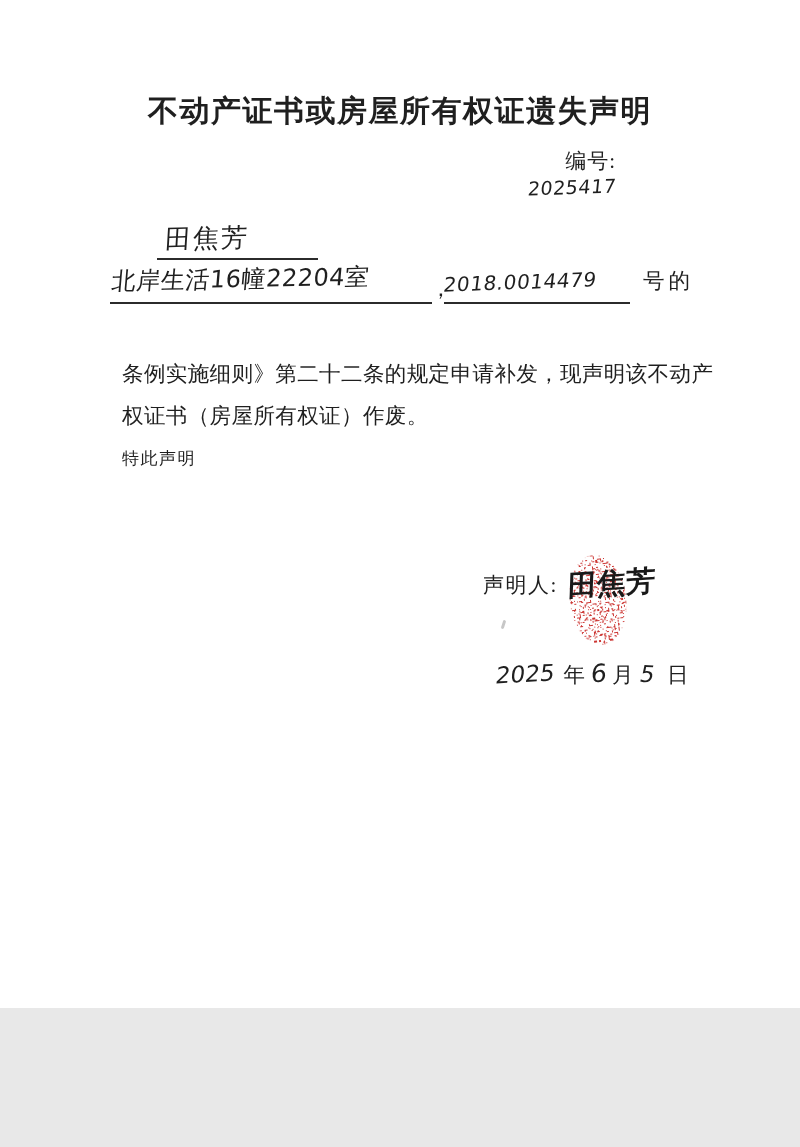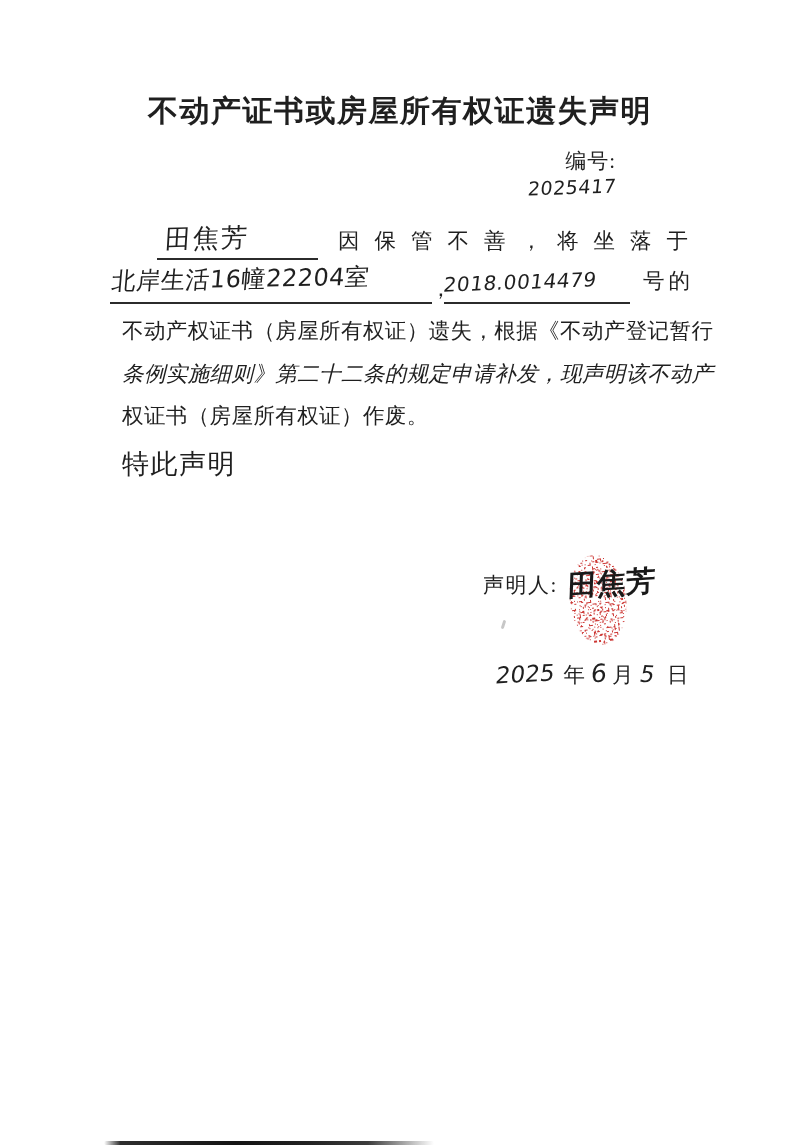--- a/index.html
+++ b/index.html
@@ -1,18 +1,18 @@
 <!DOCTYPE html>
 <html><head>
 <meta charset="utf-8">
 <style>
   html,body{margin:0;padding:0;background:#e8e8e8;}
   .page{
     position:relative;
-    width:800px;height:1147px;
+    width:800px;height:1008px;
     margin:0 auto;
     background:#ffffff;
     overflow:hidden;
     font-family:"Liberation Serif", serif;
     color:#1f1f1f;
   }
   .abs{position:absolute;line-height:1.25;white-space:nowrap;}
   .title{
     top:92px;left:0;width:800px;
     text-align:center;
@@ -33,22 +33,22 @@
   .name-slot{top:222px;left:157px;width:161px;height:36px;}
   .name-text{font-size:26px;margin-left:8px;letter-spacing:2px;}
   .line1-rest{top:228px;left:338px;font-size:21.5px;letter-spacing:15px;}
   .addr-slot{top:264px;left:110px;width:322px;height:38px;}
   .addr-text{font-size:24px;margin-left:2px;letter-spacing:0.5px;transform:skewX(-6deg) rotate(-1deg);}
   .sep{top:276px;left:430px;font-size:21.5px;}
   .cert-slot{top:270px;left:444px;width:186px;height:32px;}
   .cert-text{font-size:20px;letter-spacing:0.5px;transform:skewX(-9deg) rotate(-2deg);}
   .suffix{top:268px;left:643px;font-size:21.5px;letter-spacing:4px;}
   .bodyline{left:122px;font-size:21.5px;letter-spacing:0.4px;}
-  .l3{top:318px;} .l4{top:361px;font-style:italic;} .l5{top:404px;font-family:Liberation Mono, monospace;}
-  .closing{top:448px;left:122px;font-size:27px;letter-spacing:1.5px;}
+  .l3{top:318px;} .l4{top:361px;} .l5{top:404px;font-family:Liberation Mono, monospace;}
+  .closing{top:448px;left:122px;font-size:17px;letter-spacing:1.5px;}
   .sig-label{top:572px;left:483px;font-size:21px;letter-spacing:1.5px;}
   .fingerprint{top:551px;left:565px;width:68px;height:100px;}
   .signature{
     top:565px;left:568px;
     font-size:29px;font-weight:600;color:#191919;
     transform:skewX(-6deg) rotate(-4deg);
     letter-spacing:0px;
   }
   .speck{
     top:620px;left:502px;width:3px;height:9px;
@@ -77,32 +77,30 @@
   <div class="abs title">不动产证书或房屋所有权证遗失声明</div>
 
   <div class="abs docno">
     <span class="docno-label">编号:</span>
     <span class="hw docno-value">2025417</span>
   </div>
 
   <div class="abs name-slot uline">
     <span class="hw name-text">田焦芳</span>
   </div>
-  <div class="abs line1-rest">因保管不善，将坐落于</div>
 
   <div class="abs addr-slot uline">
     <span class="hw addr-text">北岸生活16幢22204室</span>
   </div>
   <div class="abs sep">，</div>
   <div class="abs cert-slot uline">
     <span class="hw cert-text">2018.0014479</span>
   </div>
   <div class="abs suffix">号的</div>
 
-  <div class="abs bodyline l3">不动产权证书（房屋所有权证）遗失，根据《不动产登记暂行</div>
   <div class="abs bodyline l4">条例实施细则》第二十二条的规定申请补发，现声明该不动产</div>
   <div class="abs bodyline l5">权证书（房屋所有权证）作废。</div>
 
   <div class="abs closing">特此声明</div>
 
   <div class="abs sig-label">声明人:</div>
 
   <svg class="abs fingerprint" viewBox="0 0 68 100" width="68" height="100">
     <defs>
       <filter id="fpSpeckle" x="-20%" y="-20%" width="140%" height="140%">

